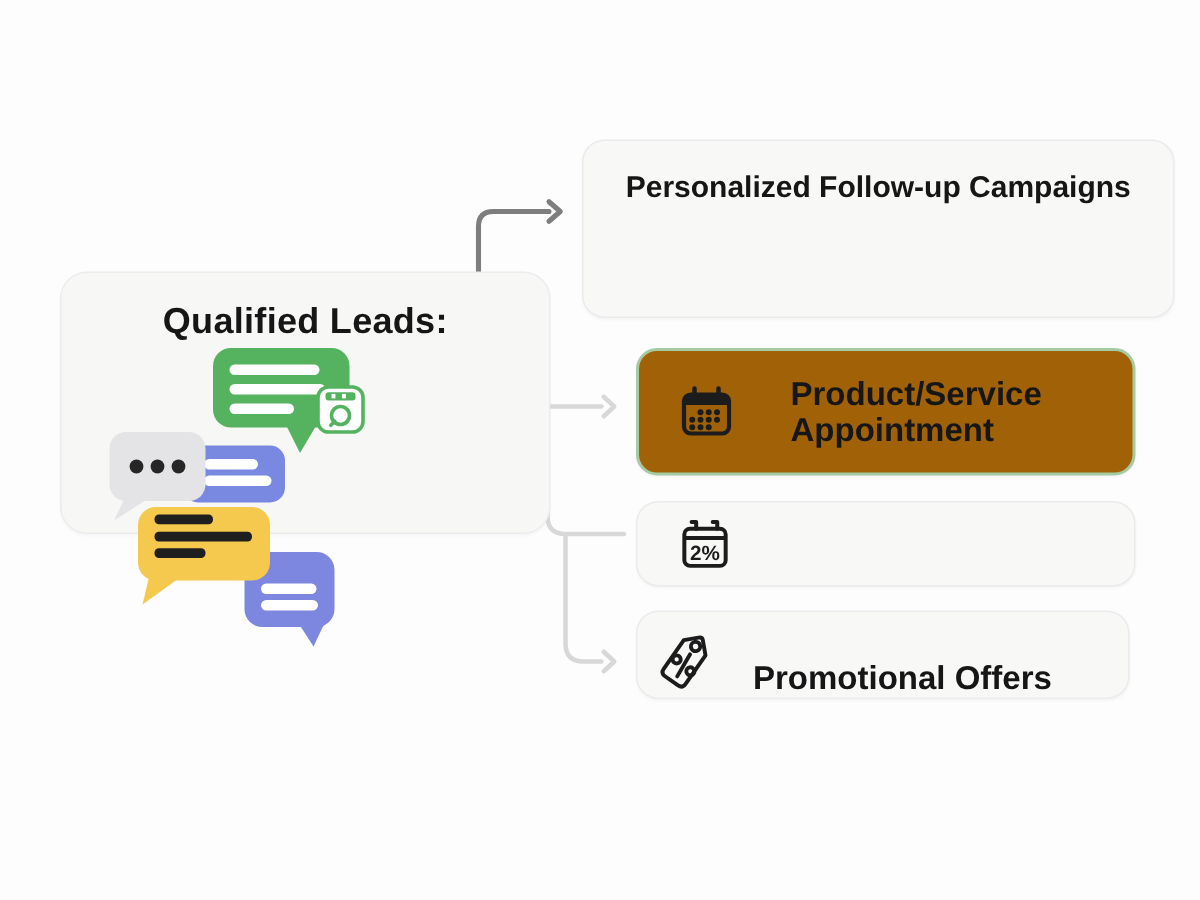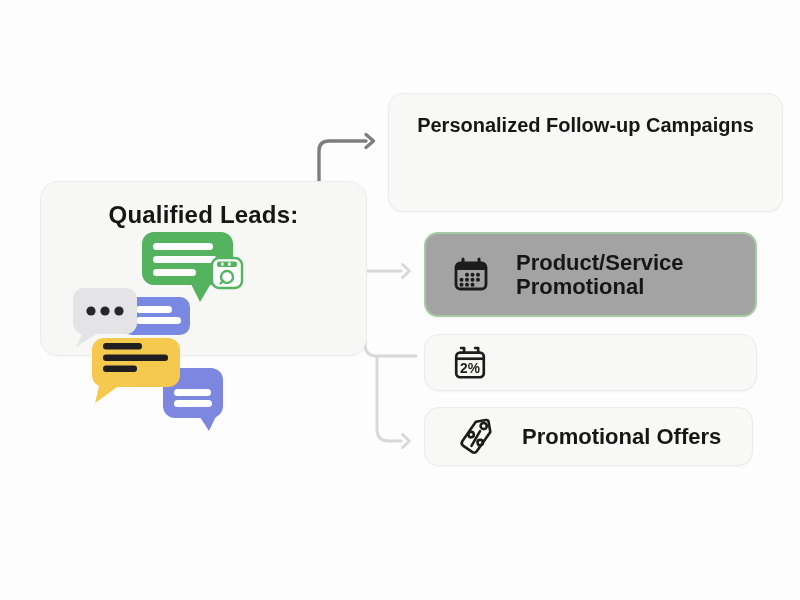--- a/index.html
+++ b/index.html
@@ -23,31 +23,31 @@
   .node{
     position:absolute;background:#f8f8f7;border:1px solid #ebebeb;border-radius:15px;
     box-shadow:0 1px 2px rgba(0,0,0,.04);box-sizing:border-box;
   }
   .followup{
     left:388px;top:93px;width:395px;height:119px;
     text-align:center;padding-top:16px;font-size:20px;font-weight:600;line-height:30px;
   }
   .product{
     left:424px;top:232px;width:333px;height:85px;
-    background:#a3a3a3;border:2px solid #a5cba3;border-radius:14px;
-    display:flex;align-items:center;padding-left:25px;gap:25px;
+    background:#a16207;border:2px solid #a5cba3;border-radius:14px;
+    display:flex;align-items:center;padding-left:25px;gap:36px;
   }
   .product .node-label{font-size:22px;font-weight:600;line-height:24px;}
   .appointment{
     left:424px;top:334px;width:333px;height:57px;
     display:flex;align-items:center;padding-left:26px;gap:26px;font-size:22px;font-weight:600;
   }
   .promo{
     left:424px;top:407px;width:329px;height:59px;
-    display:flex;align-items:center;padding-left:28px;gap:23px;font-size:22px;font-weight:600;
+    display:flex;align-items:flex-end;padding-left:8px;gap:23px;font-size:22px;font-weight:600;
   }
   .icon{flex:0 0 auto;display:block;}
 </style>
 </head>
 <body>
 
 <div class="canvas">
 
   <svg class="connectors" viewBox="0 0 800 600" aria-hidden="true">
     <g>
@@ -131,21 +131,21 @@
           <circle cx="16" cy="24.8" r="2"></circle>
           <circle cx="21.5" cy="24.8" r="2"></circle>
           <circle cx="27" cy="24.8" r="2"></circle>
         <circle cx="10.5" cy="29.8" r="2"></circle>
           <circle cx="16" cy="29.8" r="2"></circle>
           <circle cx="21.5" cy="29.8" r="2"></circle>
       </g>
     </svg>
     <div class="node-label">
       <div>Product/Service</div>
-      <div>Promotional</div>
+      <div>Appointment</div>
     </div>
   </div>
 
   <div class="node appointment">
     <svg class="icon" width="38" height="40" viewBox="0 0 40 40" aria-hidden="true">
       <path d="M13.8 9 V4.2 H10.6" stroke="#1c1c1c" stroke-width="2.8" stroke-linecap="round" stroke-linejoin="round" fill="none"></path>
       <path d="M28.6 9 V4.2 H25.4" stroke="#1c1c1c" stroke-width="2.8" stroke-linecap="round" stroke-linejoin="round" fill="none"></path>
       <rect x="5.5" y="9" width="29" height="26" rx="4" fill="none" stroke="#1c1c1c" stroke-width="2.8"></rect>
       <path d="M5.5 15.5 H34.5" stroke="#1c1c1c" stroke-width="2.8"></path>
       <text x="20" y="31" text-anchor="middle" font-size="14.5" font-weight="700" font-family="Liberation Sans, sans-serif" fill="#1c1c1c">2%</text>

